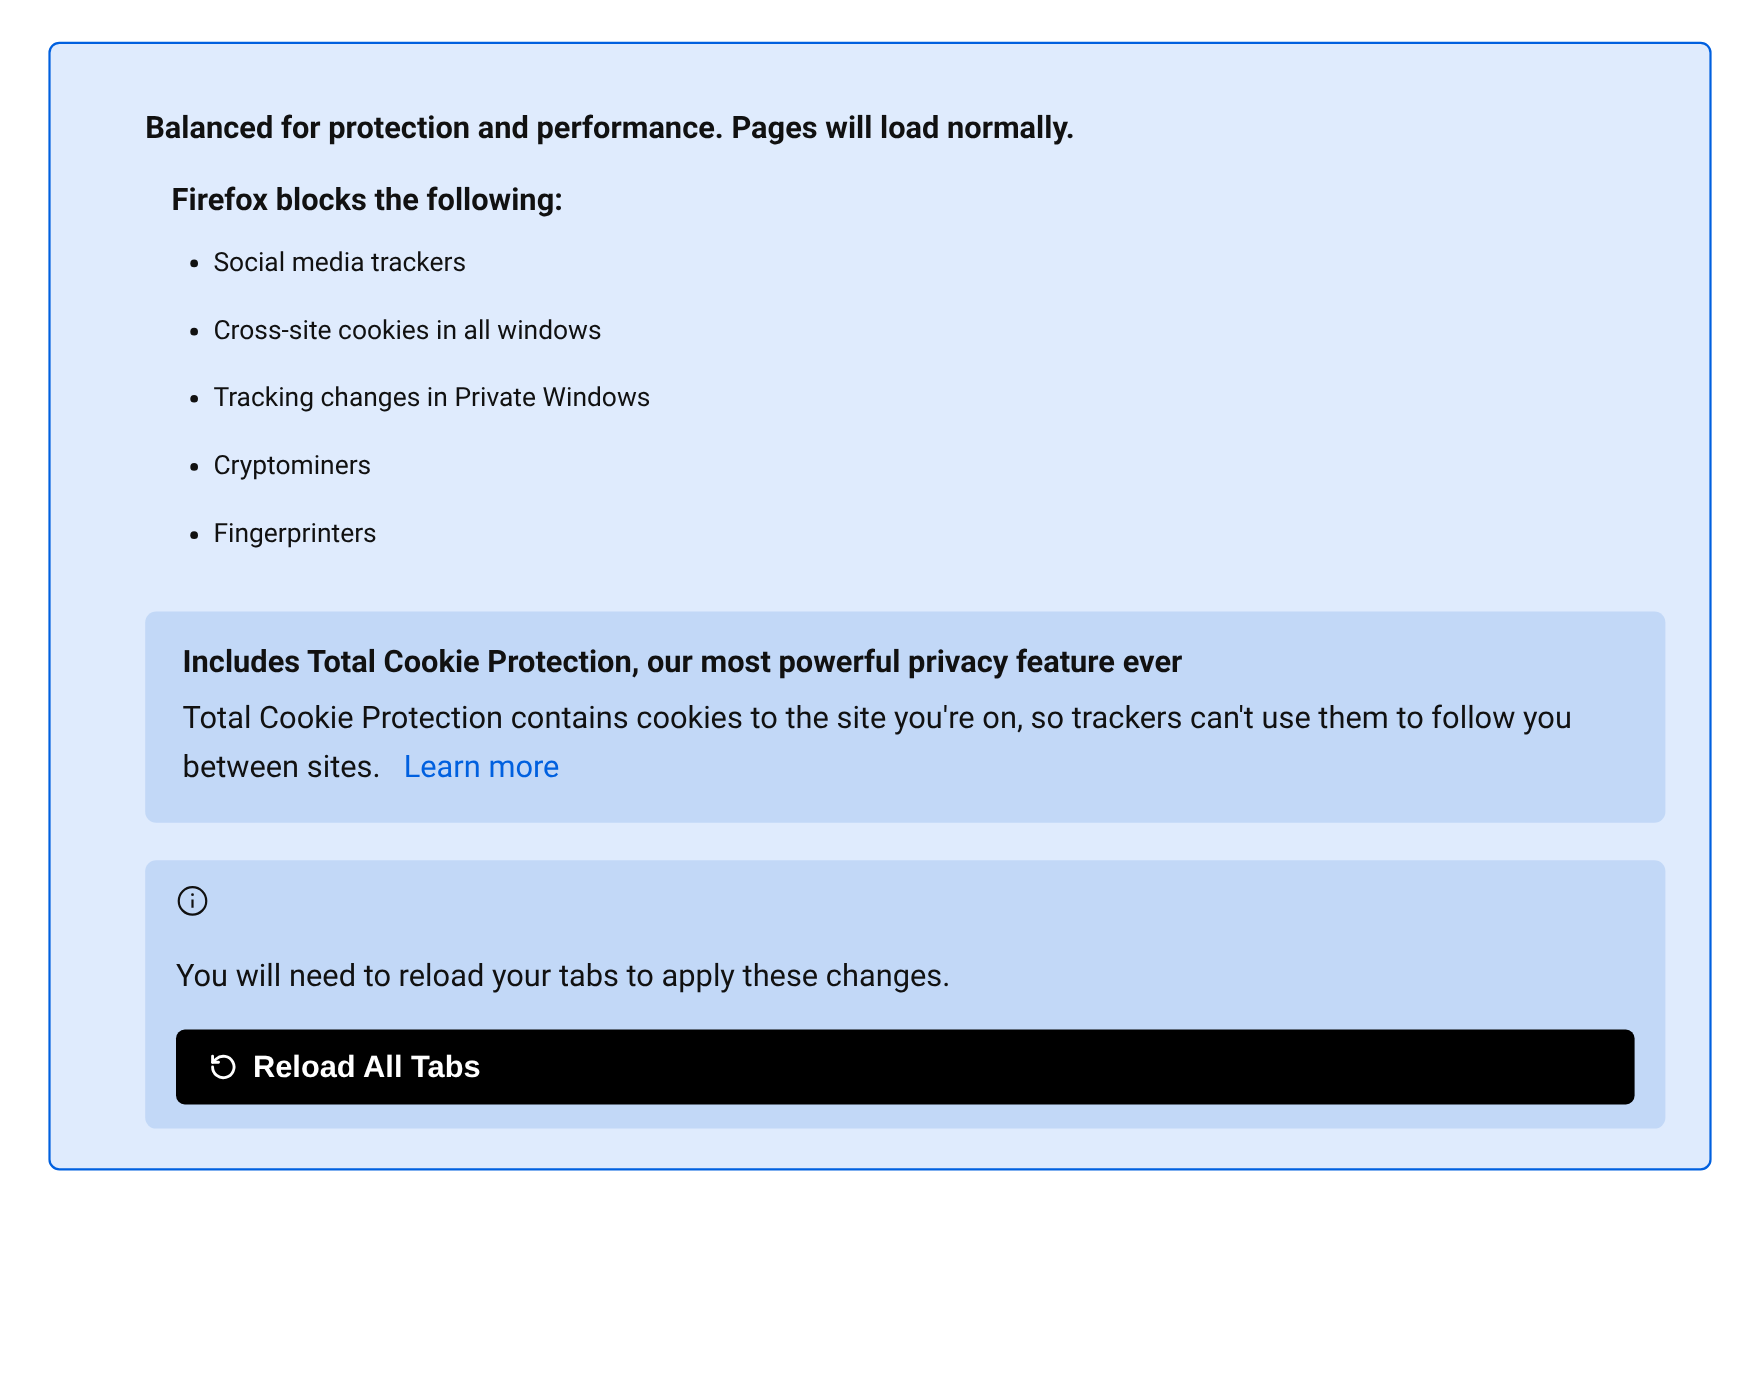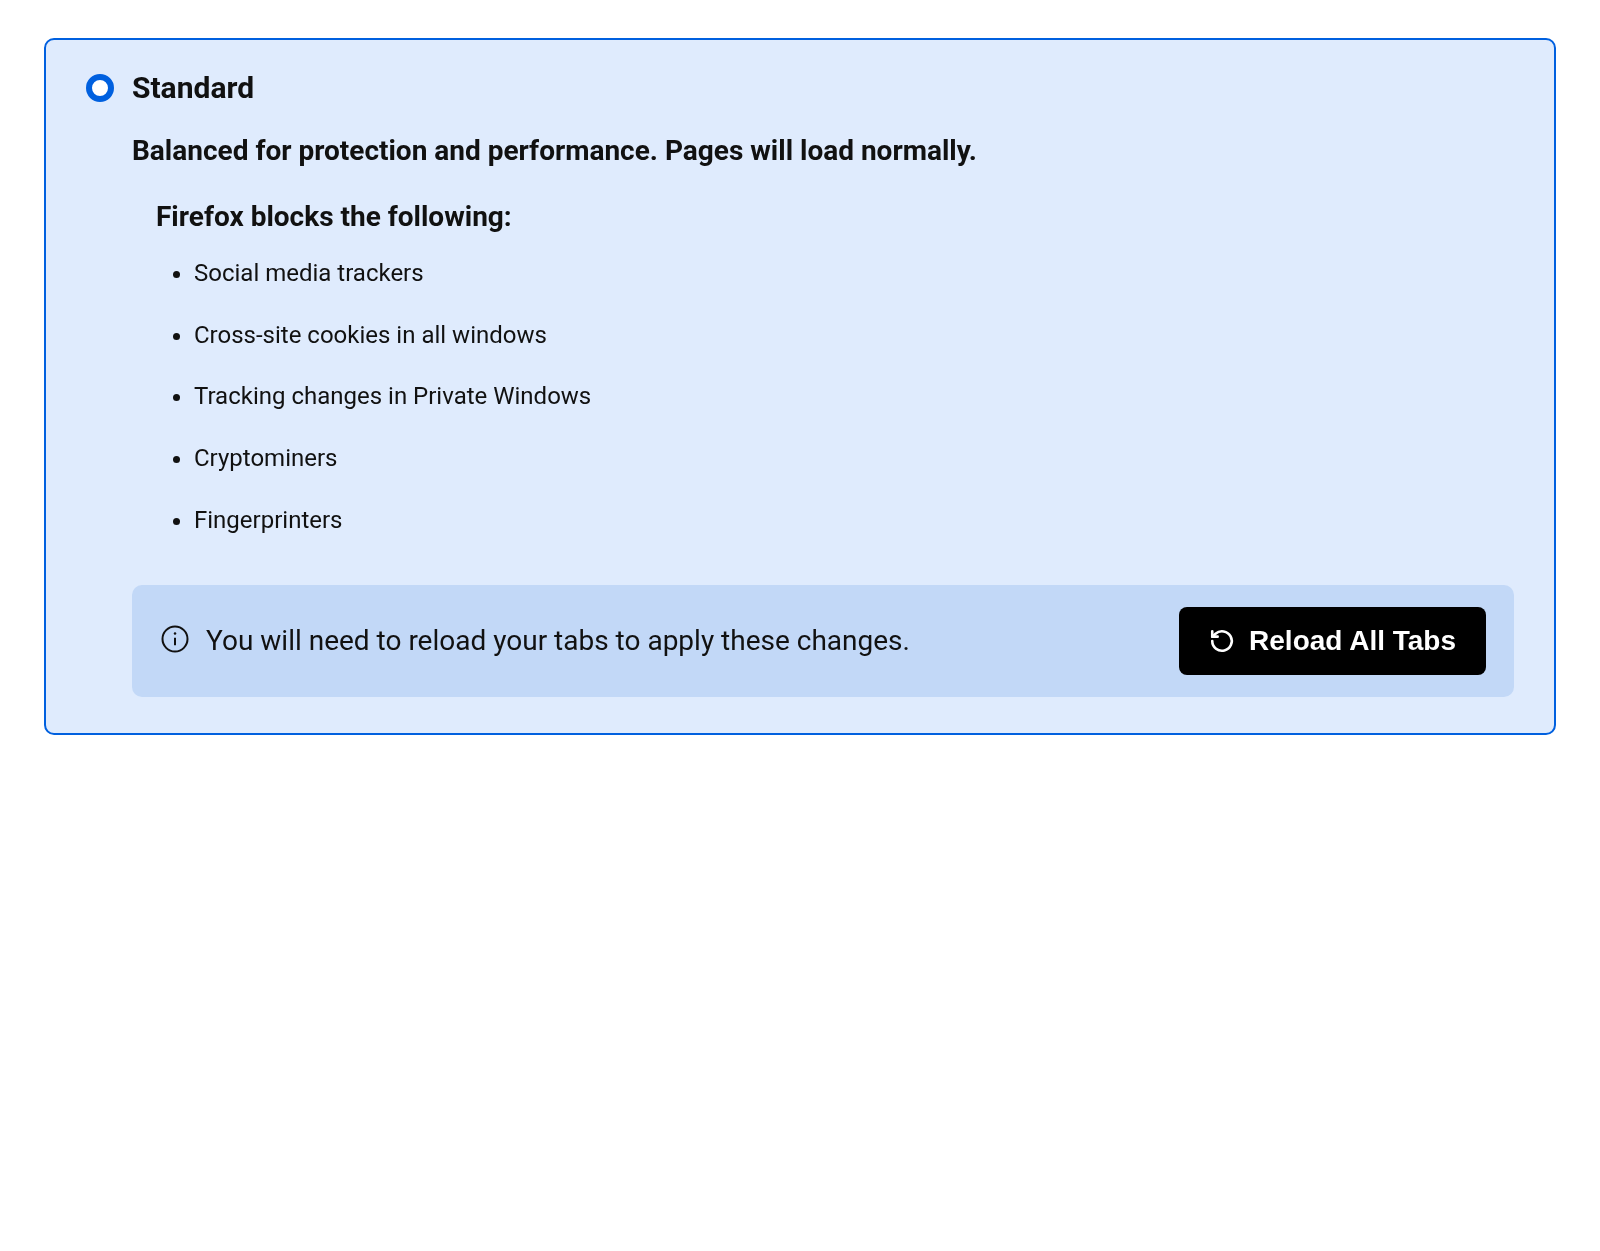--- a/index.html
+++ b/index.html
@@ -87,22 +87,22 @@
     margin-left: 14px;
     cursor: pointer;
   }
   .reload-bar {
     margin-top: 34px;
     margin-left: 46px;
     background: #c2d8f7;
     border-radius: 10px;
     padding: 22px 28px;
     display: flex;
-    align-items: center;
-    gap: 16px;
+    gap: 28px;
+    flex-direction: column;
   }
   .info-icon {
     flex-shrink: 0;
   }
   .reload-text {
     font-size: 28px;
     line-height: 1.5;
     flex: 1;
   }
   .reload-btn {
@@ -120,39 +120,42 @@
     flex-shrink: 0;
   }
   .reload-btn svg { display: block; }
 </style>
 </head>
 <body>
 
 <div class="page">
   <div class="panel">
 
-    <div class="radio-row">
-      <span class="radio"></span>
-      <span class="radio-label">Standard</span>
-    </div>
 
     <div class="indent">
       <div class="subtitle">Balanced for protection and performance. Pages will load normally.</div>
 
       <div class="listhead">Firefox blocks the following:</div>
 
       <ul class="blocks">
         <li>Social media trackers</li>
         <li>Cross-site cookies in all windows</li>
         <li>Tracking changes in Private Windows</li>
         <li>Cryptominers</li>
         <li>Fingerprinters</li>
       </ul>
     </div>
 
+    <div class="callout">
+      <div class="callout-title">Includes Total Cookie Protection, our most powerful privacy feature ever</div>
+      <div class="callout-body">
+        <span>Total Cookie Protection contains cookies to the site you're on, so trackers can't use them to follow you between sites.</span>
+        <a class="learn-more">Learn more</a>
+      </div>
+    </div>
 
     <div class="reload-bar">
       <span class="info-icon">
         <svg width="30" height="30" viewBox="0 0 24 24" fill="none" stroke="#111" stroke-width="1.6">
           <circle cx="12" cy="12" r="10"></circle>
           <line x1="12" y1="11" x2="12" y2="17"></line>
           <circle cx="12" cy="7.5" r="1" fill="#111" stroke="none"></circle>
         </svg>
       </span>
       <div class="reload-text">You will need to reload your tabs to apply these changes.</div>

